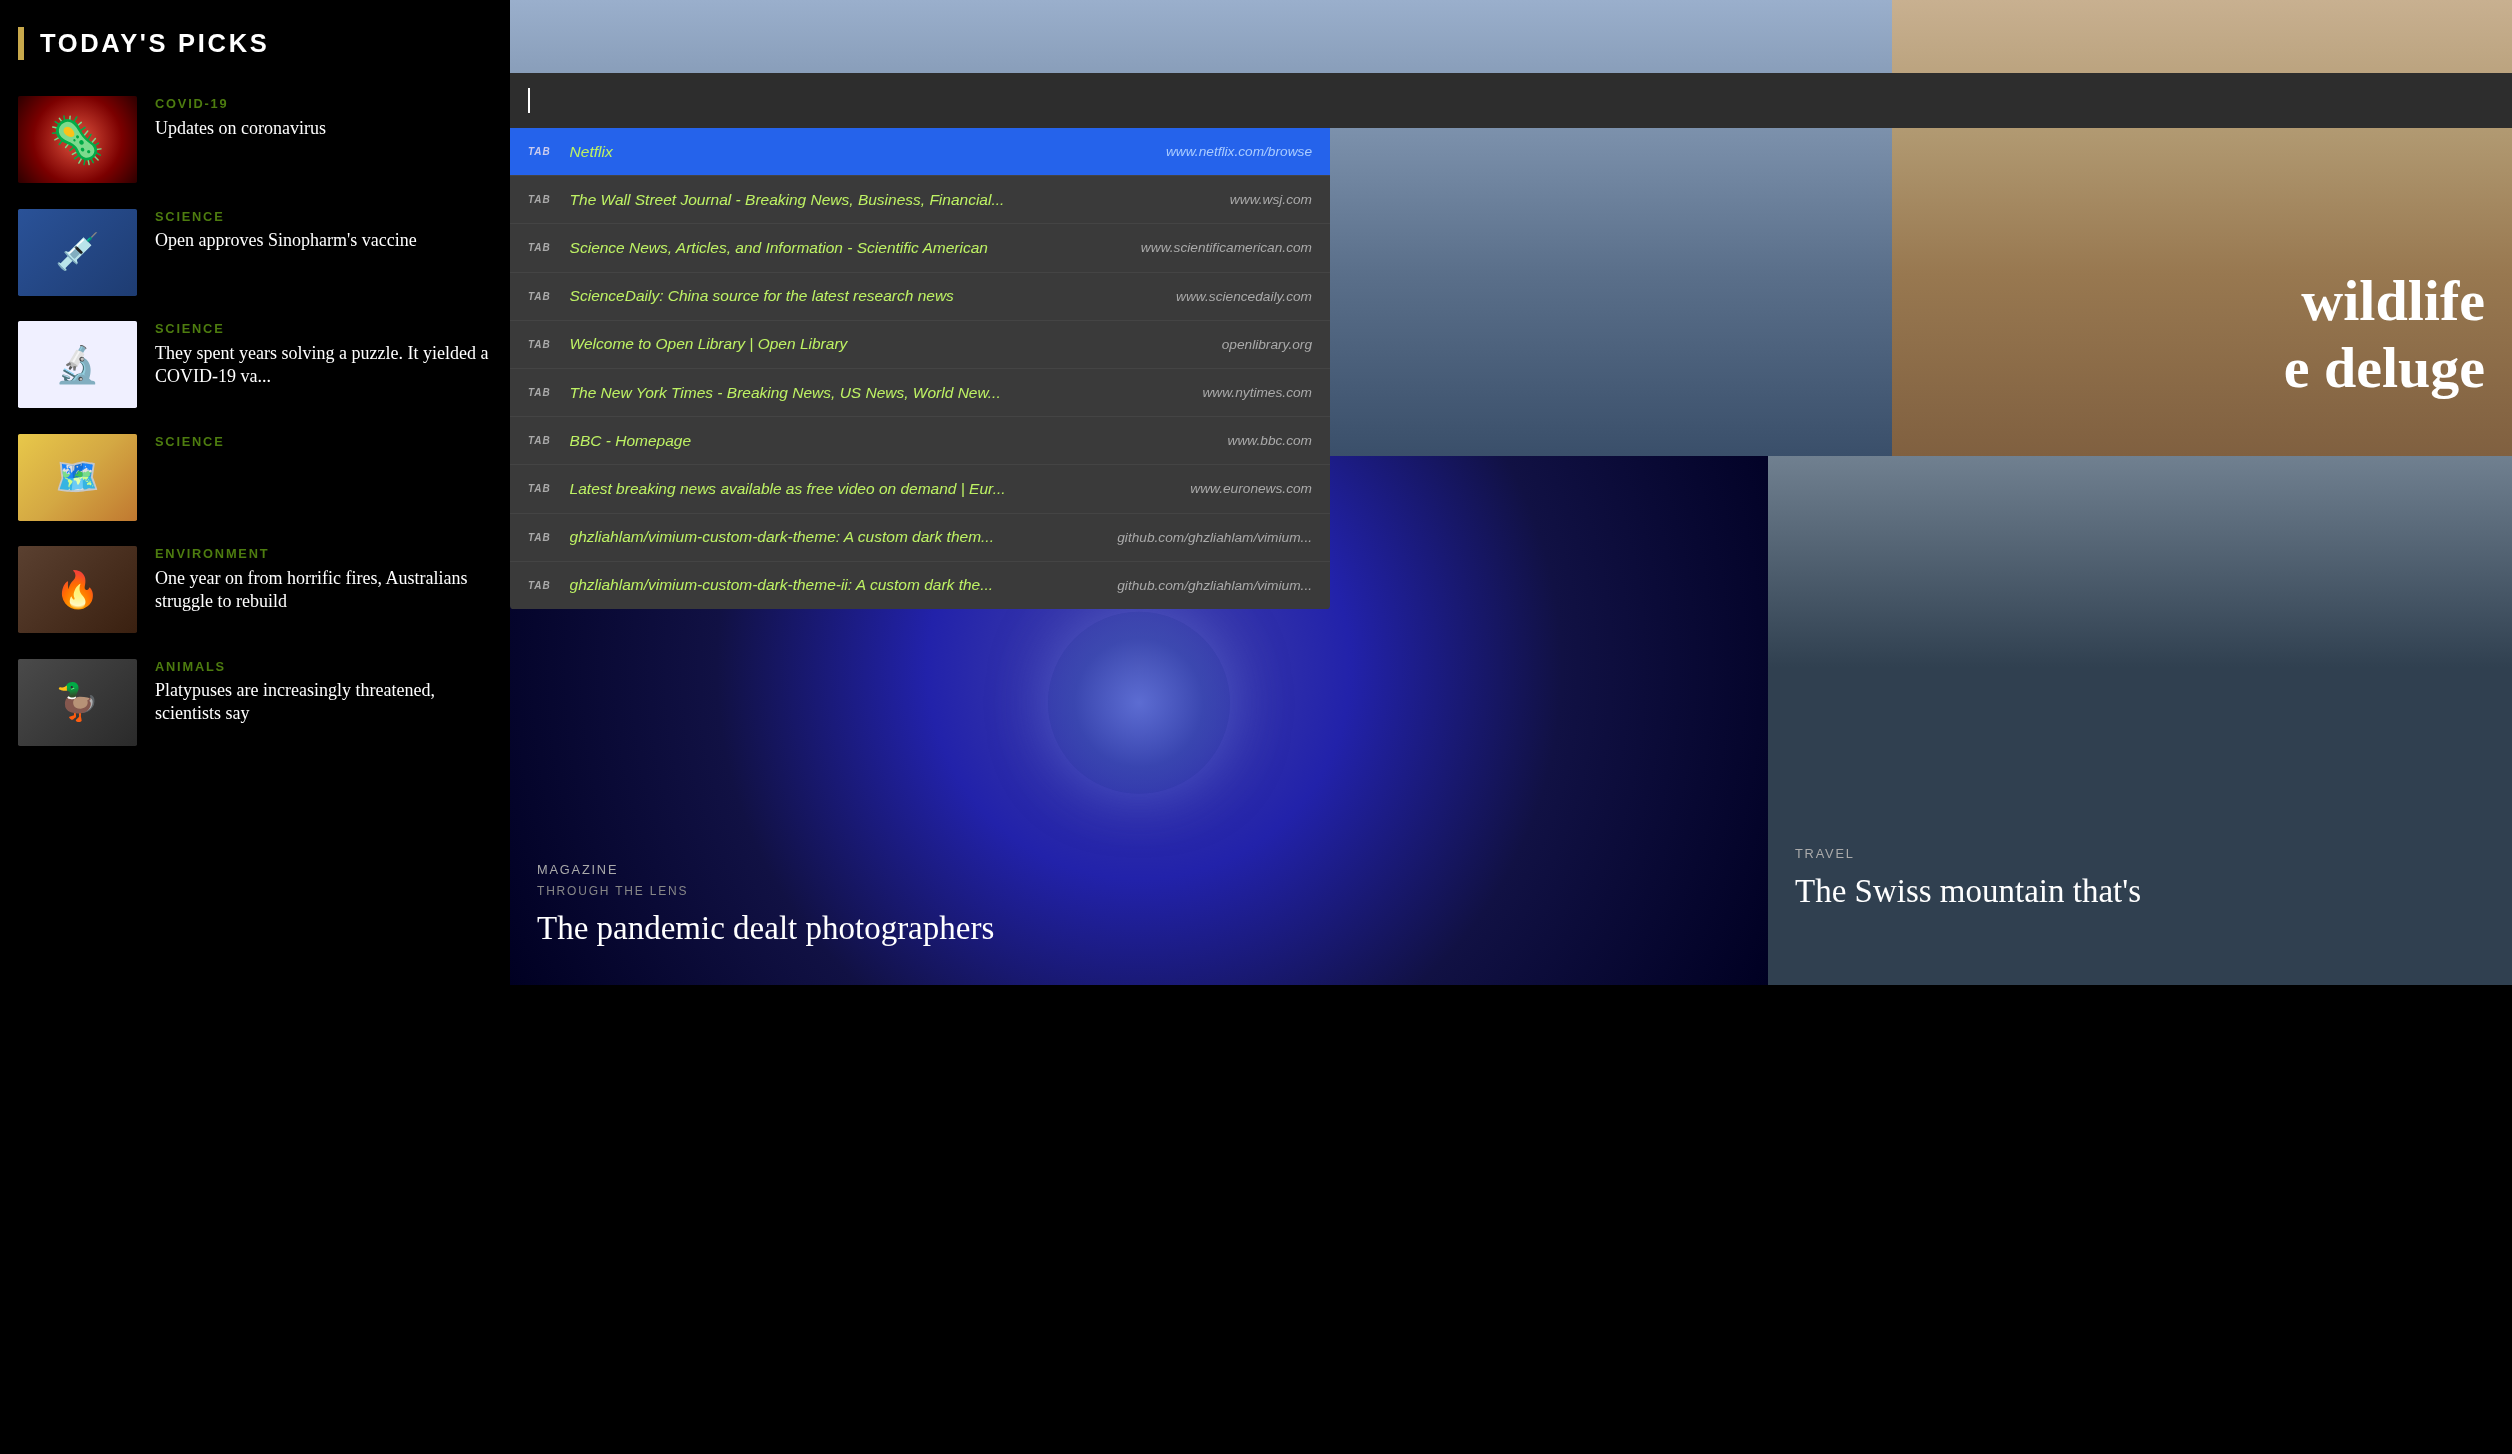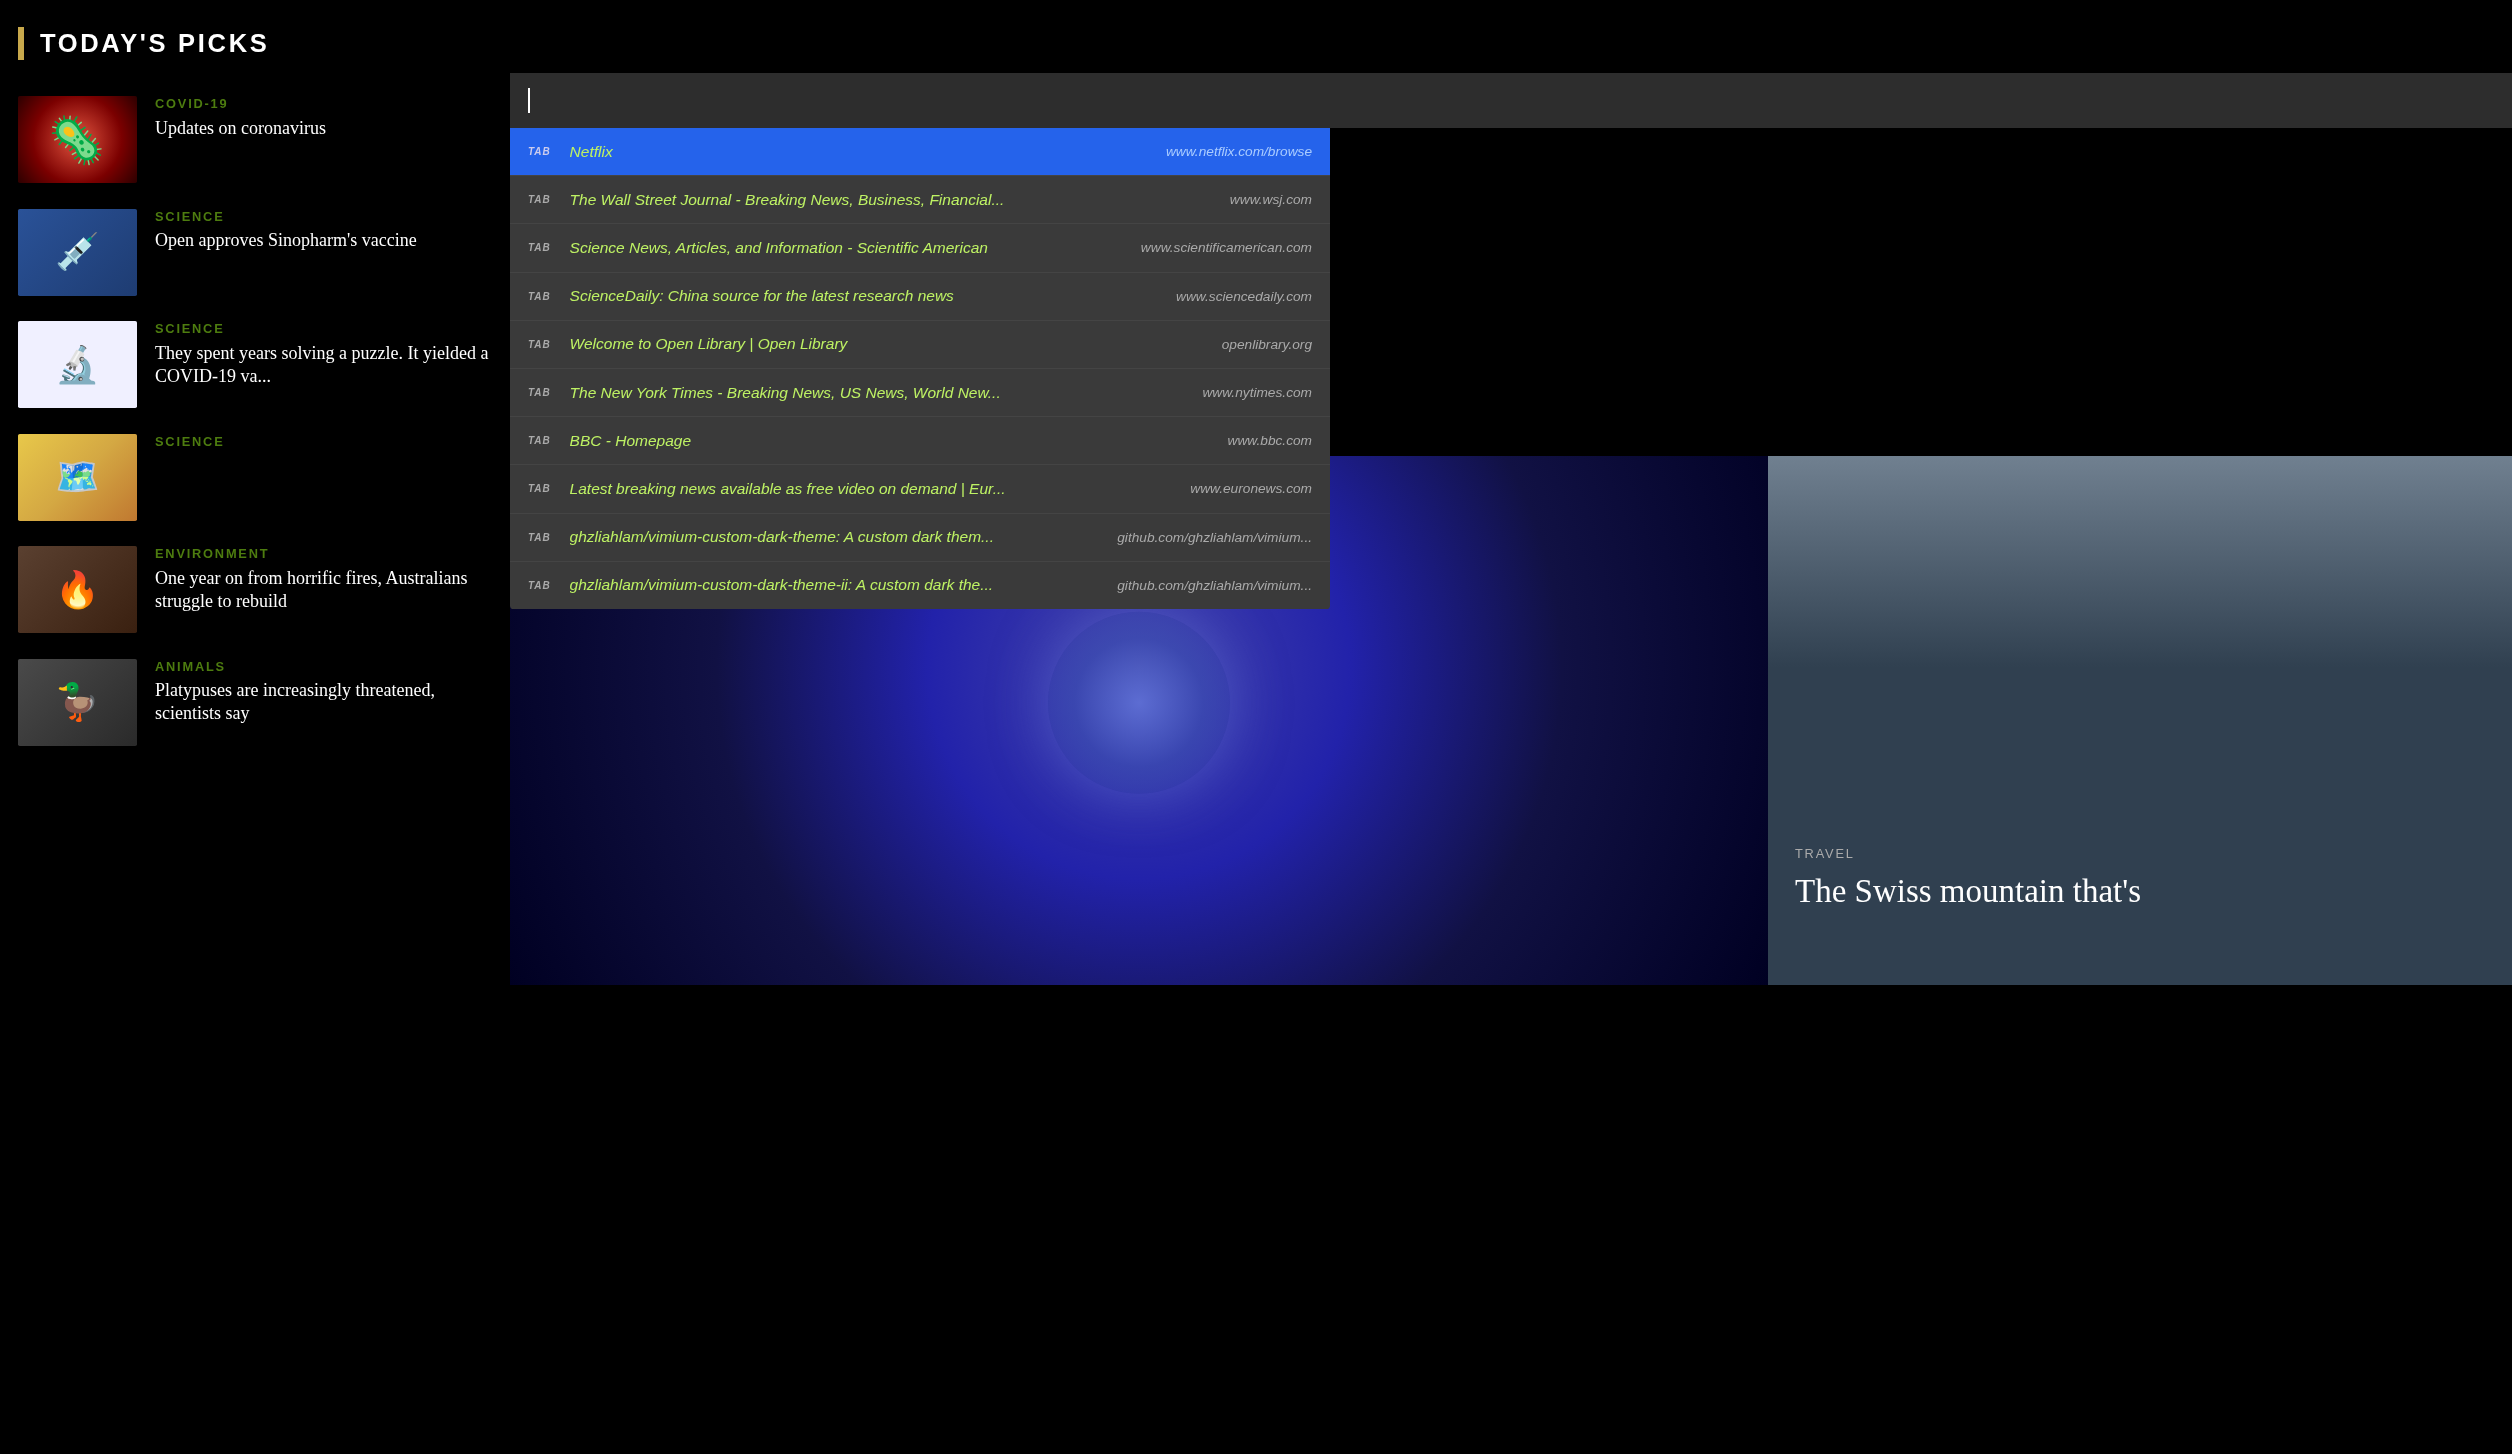--- a/index.html
+++ b/index.html
@@ -480,25 +480,44 @@
     <div class="news-thumb news-thumb-platypus"></div>
     <div class="news-content">
       <div class="news-category">ANIMALS</div>
       <div class="news-headline">Platypuses are increasingly threatened, scientists say</div>
     </div>
   </div>
 </div>
 
 <div class="main-content">
 
+  <div class="banner-area">
+    <div class="banner-left">
+      <div class="banner-left-statue"></div>
+    </div>
+    <div class="banner-right">
+      <div class="banner-right-tusks"></div>
+      <div class="wildlife-text">
+        <span class="line1">wildlife</span>
+        <span class="line2">
+          <span>e </span><span>deluge</span>
+        </span>
+      </div>
+    </div>
+  </div>
 
   <div class="middle-row">
     <div class="featured-left">
       <div class="jellyfish-bg"></div>
       <div class="jellyfish-overlay"></div>
+      <div class="featured-left-text">
+        <div class="featured-category">MAGAZINE</div>
+        <div class="featured-subcategory">THROUGH THE LENS</div>
+        <div class="featured-headline">The pandemic dealt photographers</div>
+      </div>
     </div>
     <div class="featured-right">
       <div class="mountain-bg"></div>
       <div class="mountain-gondola"></div>
       <div class="travel-text">
         <div class="travel-category">TRAVEL</div>
         <div class="travel-headline">The Swiss mountain that's</div>
       </div>
     </div>
   </div>

